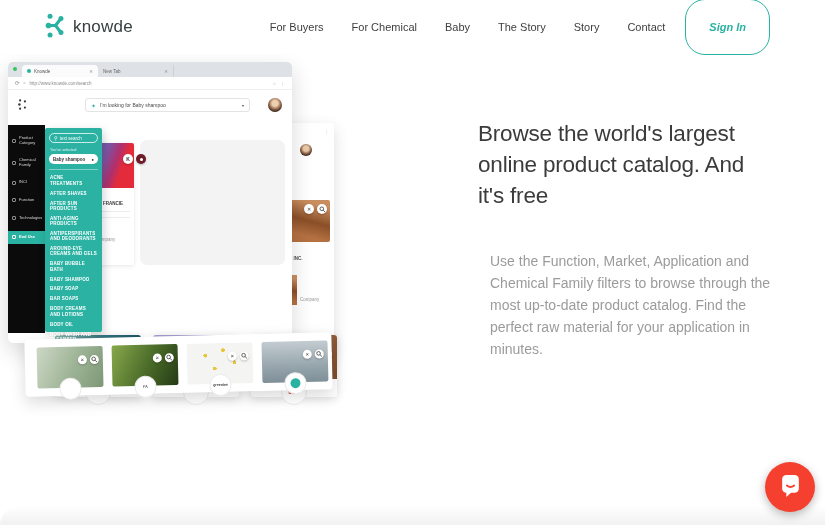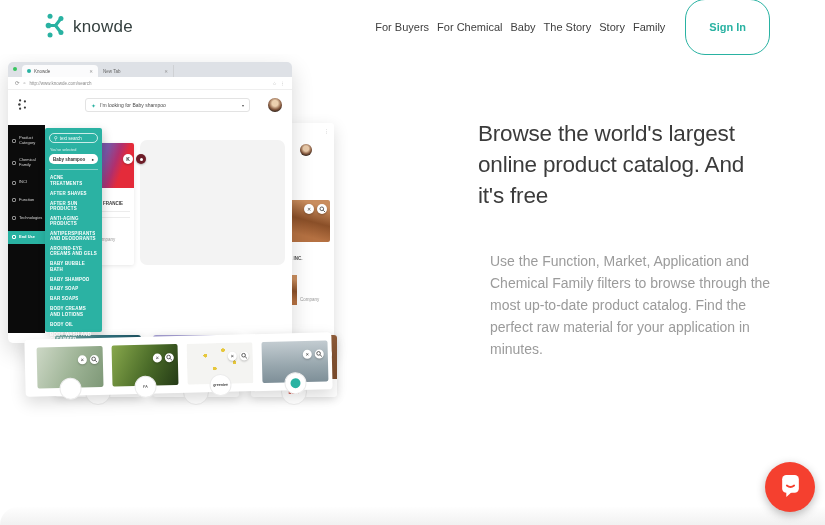--- a/index.html
+++ b/index.html
@@ -9,32 +9,33 @@
     font-family:"Liberation Sans", sans-serif; color:#3c3c3c;
   }
 
   
   .site-header {
     position:absolute; left:0; top:0; width:825px; height:54px;
     display:flex; align-items:center; padding:0 55px 0 45px; background:#fff; z-index:8;
   }
   .brand { display:flex; align-items:center; gap:7px; cursor:pointer; }
   .brand-name { font-size:17px; color:#35403f; letter-spacing:.2px; }
-  .main-nav { margin-left:auto; display:flex; align-items:center; gap:8px; }
+  .main-nav { margin-left:auto; display:flex; align-items:center; gap:28px; }
   .nav-link { font-size:11px; color:#3e3e3e; cursor:pointer; white-space:nowrap; }
   .hdr-btns { display:flex; align-items:center; gap:12px; margin-left:20px; }
   .btn-signup {
     background:#29b2a2; color:#fff; font-size:11px; font-weight:bold;
     border:none; border-radius:20px; padding:8px 17px; cursor:pointer;
     font-family:"Liberation Sans",sans-serif;
   }
   .btn-signin {
     background:#fff; color:#29b2a2; font-size:11px; font-weight:bold;
     border:1px solid #29b2a2; border-radius:20px; padding:21px 23px; cursor:pointer;
     font-family:"Liberation Sans",sans-serif;
+    font-style:italic;
   }
 
   
   .hero-title {
     position:absolute; left:478px; top:118px; width:295px;
     font-size:22.5px; line-height:31px; font-weight:500; color:#3b3b3b; letter-spacing:-.2px;
   }
   .hero-body {
     position:absolute; left:490px; top:250px; width:296px;
     font-size:14px; line-height:22px; color:#9b9b9b;
@@ -218,21 +219,21 @@
       </svg>
     </span>
     <span class="brand-name">knowde</span>
   </div>
   <nav class="main-nav">
       <div class="nav-link">For Buyers</div>
       <div class="nav-link">For Chemical</div>
       <div class="nav-link">Baby</div>
       <div class="nav-link">The Story</div>
       <div class="nav-link">Story</div>
-      <div class="nav-link">Family</div>
+      <div class="nav-link">Contact</div>
     </nav>
   <div class="hdr-btns">
     <button class="btn-signin">Sign In</button>
   </div>
 </header>
 
 <h1 class="hero-title">Browse the world's largest online product catalog. And it's free</h1>
 <p class="hero-body">Use the Function, Market, Application and Chemical Family filters to browse through the most up-to-date product catalog. Find the perfect raw material for your application in minutes.</p>
 
 <div class="mockup">

